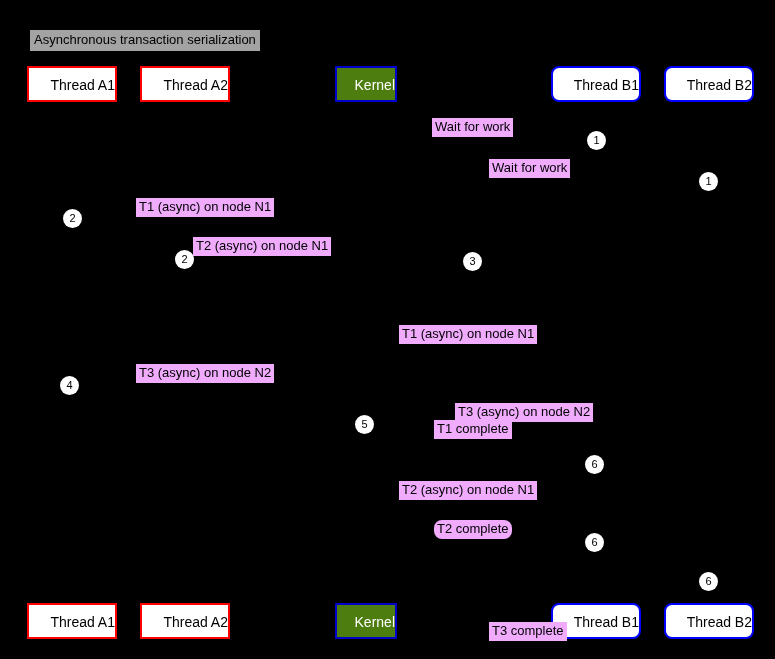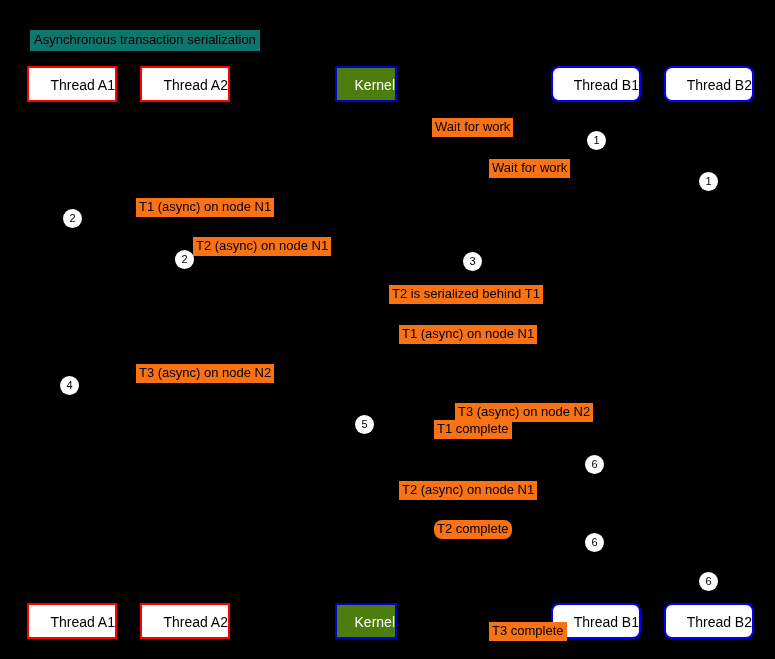--- a/index.html
+++ b/index.html
@@ -10,21 +10,21 @@
   #canvas {
     position: relative;
     width: 775px;
     height: 659px;
     background: #000000;
     font-family: "Liberation Sans", sans-serif;
     overflow: hidden;
   }
   .title-box {
     position: absolute;
-    background: #0f766e;
+    background: #a3a3a3;
     color: #000000;
     font-size: 13px;
     padding: 3px 4px 4px 4px;
     border: 1px solid #000000;
     white-space: nowrap;
     line-height: 1.1;
   }
   .actor {
     position: absolute;
     background: #ffffff;
@@ -41,21 +41,21 @@
     border-color: #0000ff;
     border-radius: 8px;
   }
   .actor.kernel-actor {
     background: #4d7c0f;
     color: #ffffff;
     border: 2px solid #0000cc;
   }
   .msg {
     position: absolute;
-    background: #f97316;
+    background: #f0abfc;
     color: #000000;
     font-size: 13px;
     padding: 2px 3px 3px 3px;
     white-space: nowrap;
     line-height: 1.1;
   }
   .marker {
     position: absolute;
     width: 19px;
     height: 19px;
@@ -83,21 +83,20 @@
   <div class="actor" style="left:27px; top:603px; width:90px;">Thread A1</div>
   <div class="actor" style="left:140px; top:603px; width:90px;">Thread A2</div>
   <div class="actor kernel-actor" style="left:335px; top:603px; width:62px;">Kernel</div>
   <div class="actor blue-actor" style="left:551px; top:603px; width:90px;">Thread B1</div>
   <div class="actor blue-actor" style="left:664px; top:603px; width:90px;">Thread B2</div>
 
   <div class="msg" style="left:432px; top:118px;">Wait for work</div>
   <div class="msg" style="left:489px; top:159px;">Wait for work</div>
   <div class="msg" style="left:136px; top:198px;">T1 (async) on node N1</div>
   <div class="msg" style="left:193px; top:237px;">T2 (async) on node N1</div>
-  <div class="msg" style="left:389px; top:285px;">T2 is serialized behind T1</div>
   <div class="msg" style="left:399px; top:325px;">T1 (async) on node N1</div>
   <div class="msg" style="left:136px; top:364px;">T3 (async) on node N2</div>
   <div class="msg" style="left:455px; top:403px;">T3 (async) on node N2</div>
   <div class="msg" style="left:434px; top:420px;">T1 complete</div>
   <div class="msg" style="left:399px; top:481px;">T2 (async) on node N1</div>
   <div class="msg" style="left:434px; top:520px;border-radius:8px;">T2 complete</div>
   <div class="msg" style="left:489px; top:582px;margin-top:40px;">T3 complete</div>
 
   <div class="marker" style="left:587px; top:131px;">1</div>
   <div class="marker" style="left:699px; top:172px;">1</div>

